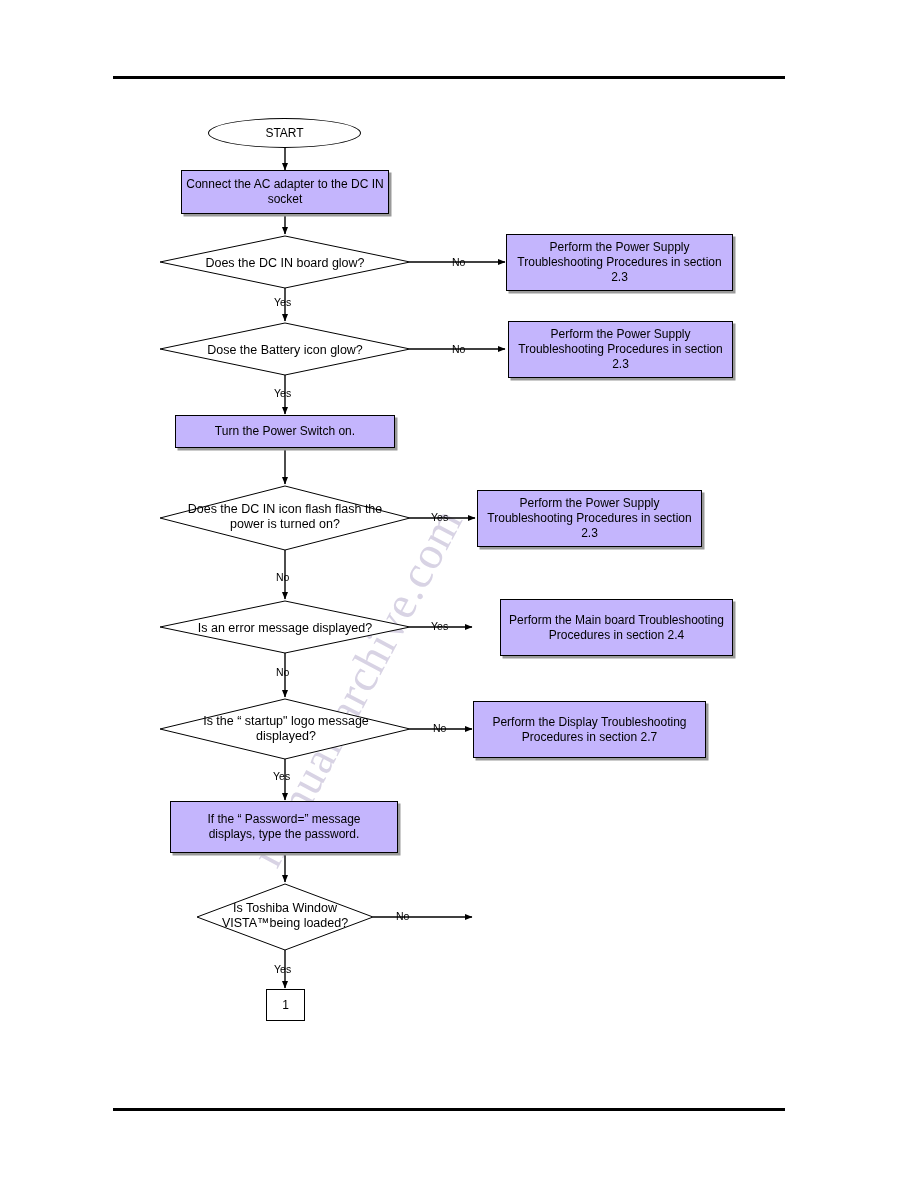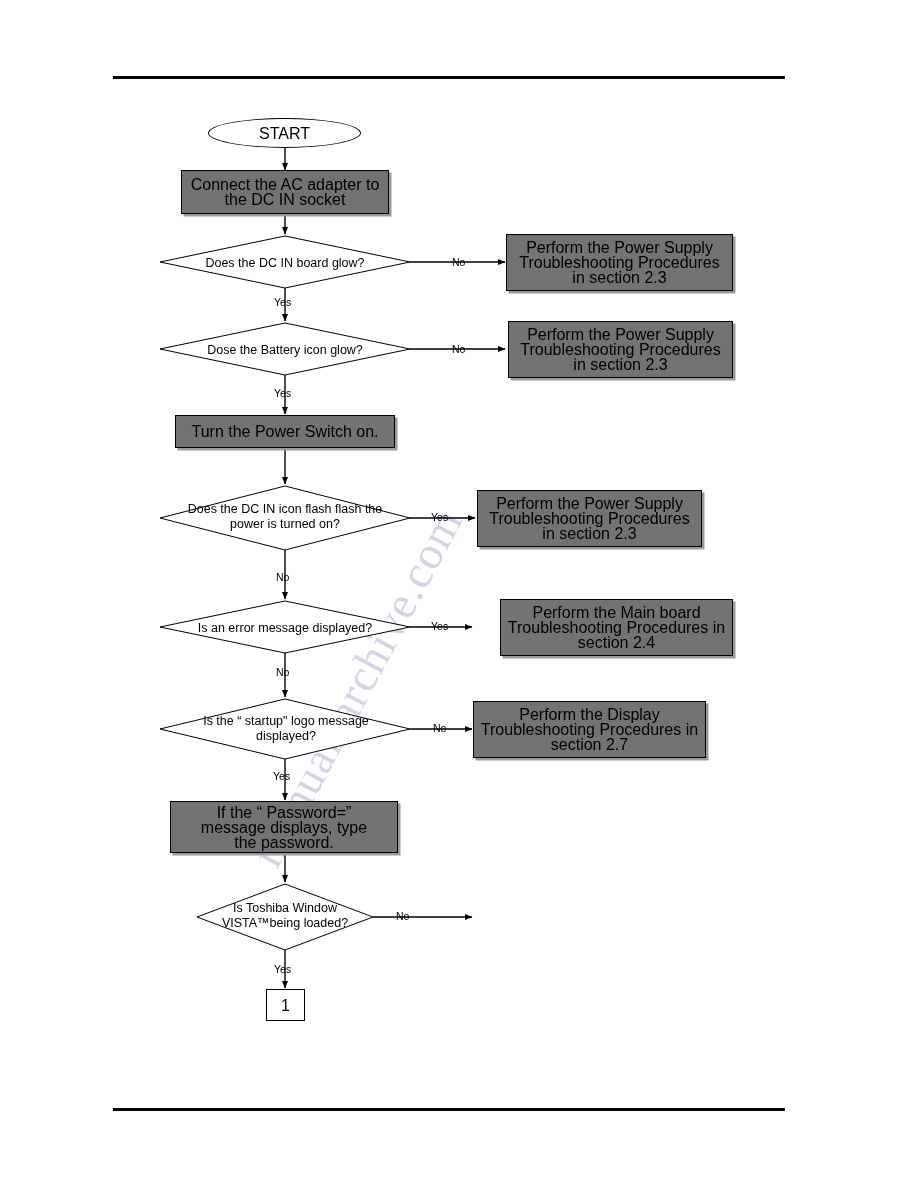--- a/index.html
+++ b/index.html
@@ -66,28 +66,28 @@
     height: 1188px;
     z-index: 10;
   }
   .node {
     position: absolute;
     box-sizing: border-box;
     display: flex;
     align-items: center;
     justify-content: center;
     text-align: center;
-    font-size: 16px;
+    font-size: 12px;
     line-height: 15px;
     color: #000000;
     background: transparent;
   }
   .rect {
     border: 1px solid #000000;
-    background: #737373;
+    background: #c4b5fd;
     box-shadow: 2.5px 2.5px 0 0 #9a9a9a;
   }
   .rect-noshadow {
     border: 1px solid #000000;
     background: #ffffff;
   }
   .terminator {
     border: 1px solid #000000;
     border-radius: 50%;
     background: #ffffff;

